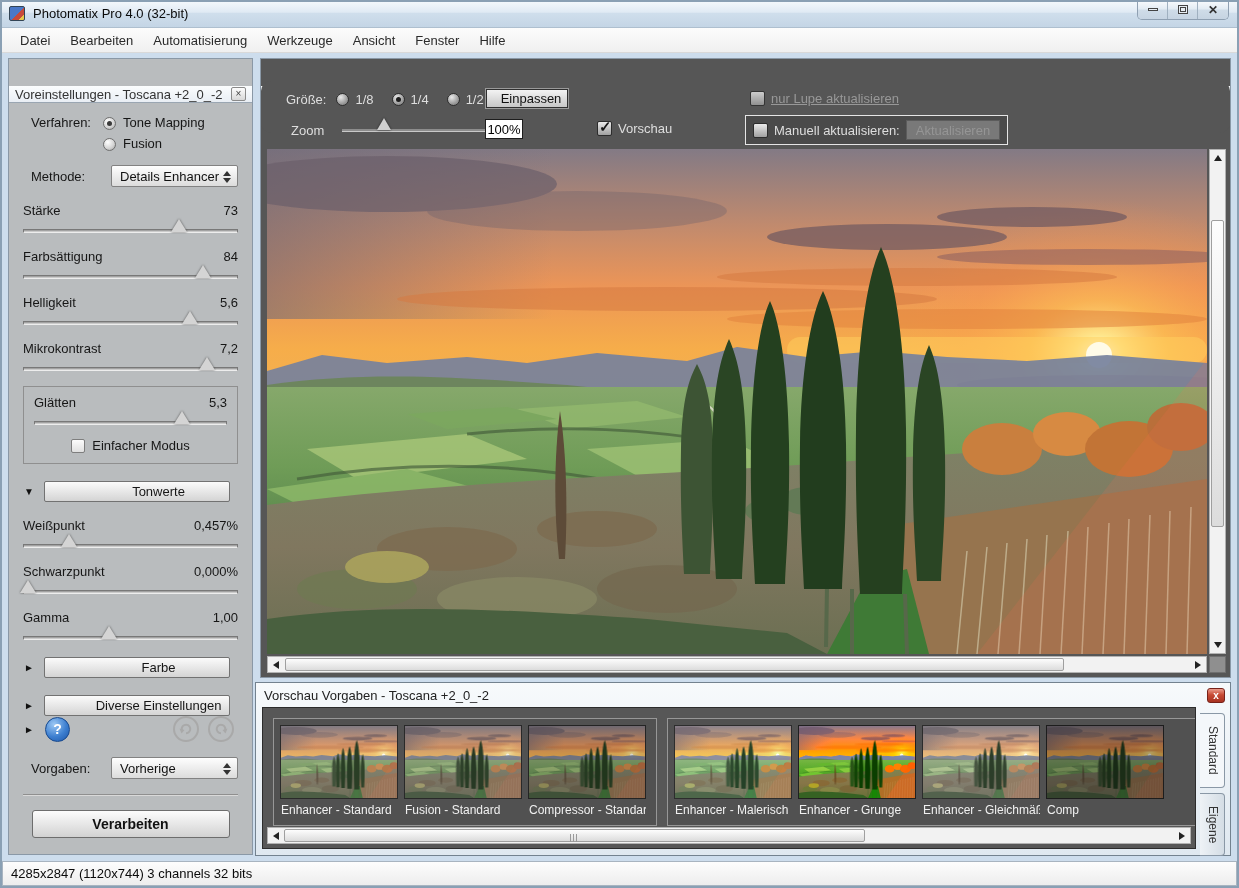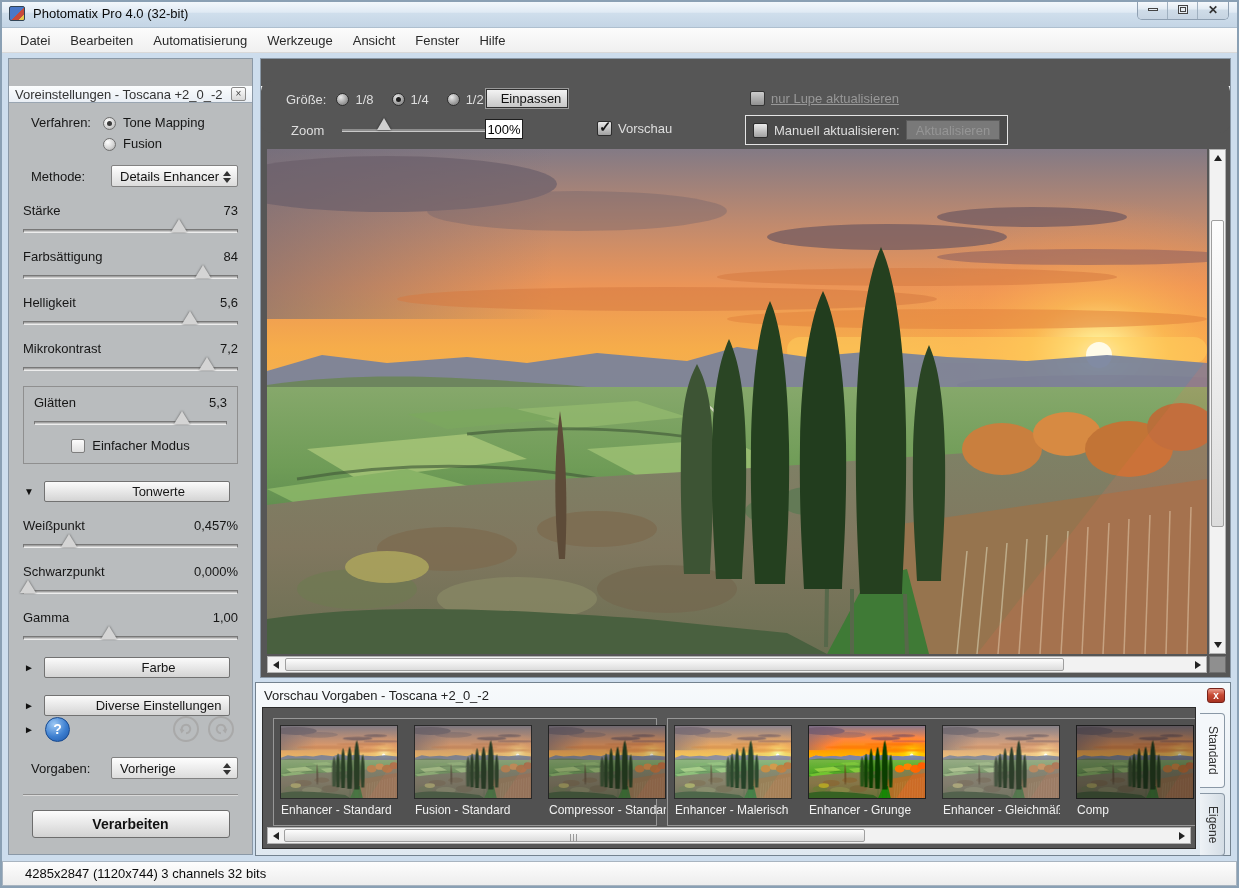--- a/index.html
+++ b/index.html
@@ -150,42 +150,42 @@
   .presets-panel { position:absolute; left:255px; top:682px; width:976px; height:174px;
     border:1px solid #73828f; background: linear-gradient(#f7fafc,#dfe8f0); z-index:10; }
   .presets-header { height:24px; display:flex; align-items:center; padding:0 5px 0 8px;
     font-size:13px; color:#222; }
   .red-close { margin-left:auto; width:18px; height:15px; border-radius:3px;
     background: linear-gradient(#eb9c8c, #c74a34 45%, #a83322); border:1px solid #77221a;
     color:#fff; font-size:10px; font-weight:bold; line-height:13px; text-align:center; }
   .presets-body { position:absolute; left:6px; right:34px; top:24px; bottom:6px;
     background:#575757; border:1px solid #2c2c2c; overflow:hidden; }
   .thumb-group { position:absolute; top:10px; height:108px; border:1px solid #979797;
-    background:#515151; display:flex; gap:16px; padding:6px; }
+    background:#515151; display:flex; gap:6px; padding:6px; }
   .group-1 { left:10px; width:384px; }
   .group-2 { left:404px; width:648px; }
   .thumb { width:118px; display:flex; flex-direction:column; }
   .thumb svg { width:118px; height:74px; display:block; border:1px solid #2a2a2a; }
   .thumb-label { font-size:12px; color:#f0f0f0; padding:4px 1px 0; white-space:nowrap; overflow:hidden; }
   .presets-scroll { position:absolute; left:4px; right:4px; bottom:4px; height:17px;
     background:#f2f2f2; border:1px solid #b2b2b2; }
   .presets-scroll .sb-thumb { top:1px; bottom:1px; left:16px; width:63%; }
   .grip { position:absolute; left:50%; top:4px; width:9px; height:8px; margin-left:-4px;
     background: repeating-linear-gradient(90deg,#999 0 1px, transparent 1px 3px); }
   .preset-tabs { position:absolute; right:5px; top:30px; width:25px; display:flex;
     flex-direction:column; gap:5px; }
   .ptab { writing-mode: vertical-rl; font-size:12px; color:#333; padding:12px 4px;
     background: linear-gradient(90deg,#eef2f6,#d4dde5); border:1px solid #8a98a6;
     border-left:none; border-radius:0 4px 4px 0; }
   .ptab.active { background:#f4f7fa; }
 
   
   .statusbar { position:absolute; left:2px; right:2px; bottom:2px; height:25px;
     background: linear-gradient(#fdfdfd,#ededed); border:1px solid #a8b4c0;
-    display:flex; align-items:center; padding-left:22px; font-size:13px; color:#0a0a0a; }
+    display:flex; align-items:center; padding-left:8px; font-size:13px; color:#0a0a0a; }
 
   .hidden-defs { position:absolute; width:0; height:0; overflow:hidden; }
 </style>
 </head>
 <body>
 
 <svg class="hidden-defs" aria-hidden="true">
   <symbol id="scene" viewBox="0 0 940 505" preserveAspectRatio="none">
     <defs>
       <linearGradient id="sky" x1="0" y1="0" x2="0" y2="1">

